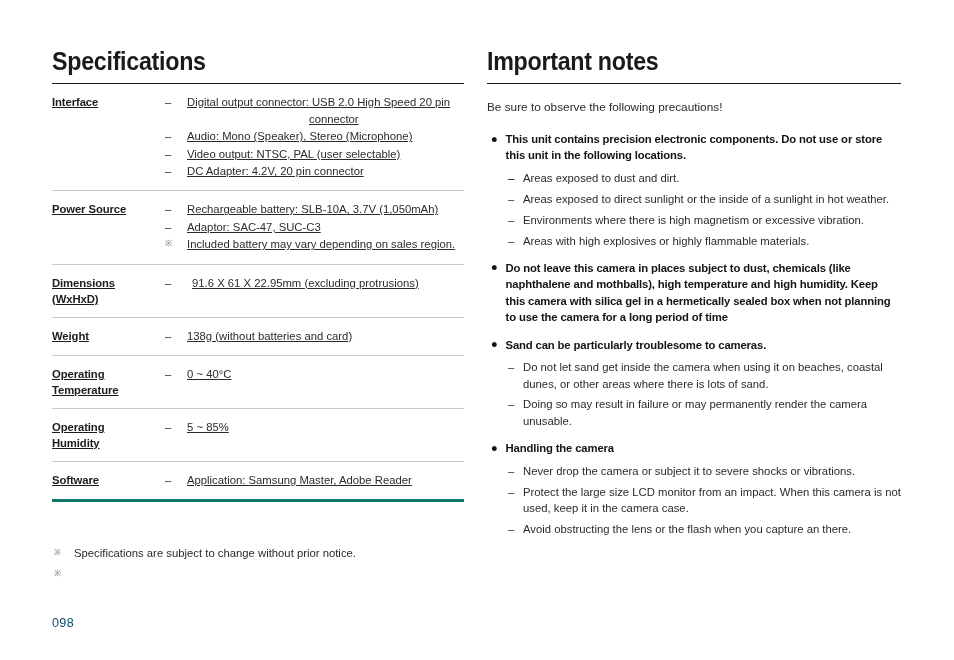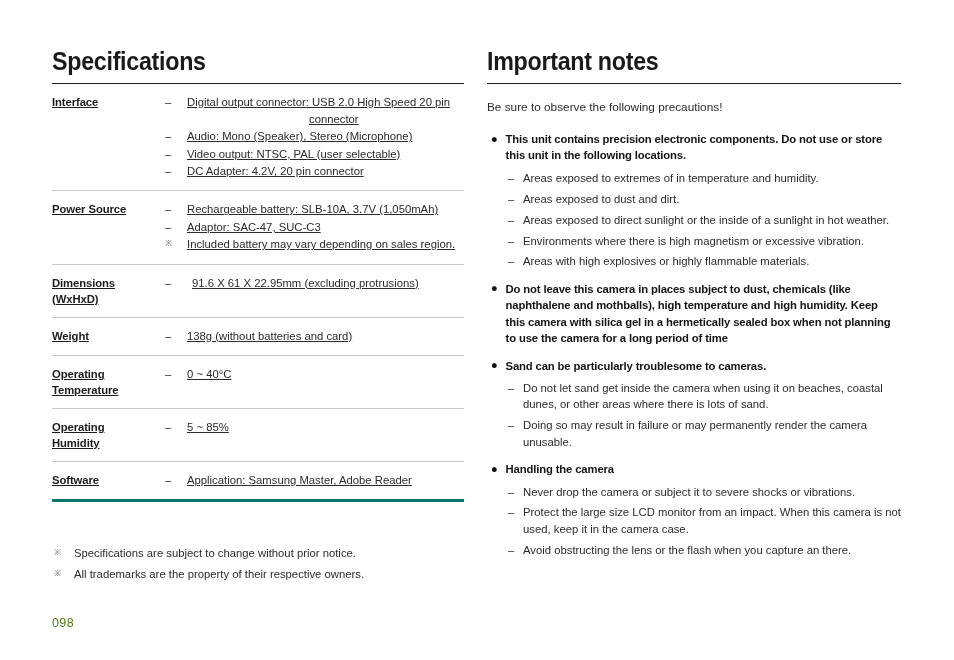--- a/index.html
+++ b/index.html
@@ -133,21 +133,21 @@
     font-size: 8.5px;
     color: #767676;
   }
 
   
   .page-number {
     position: absolute;
     left: 52px;
     top: 616px;
     font-size: 12.5px;
-    color: #4d7c0f;
+    color: #0c4a6e;
     letter-spacing: 0.4px;
   }
 
   
   .intro {
     font-size: 11.8px;
     color: #2b2b2b;
     margin-top: 15px;
     margin-bottom: 16px;
     line-height: 1.4;
@@ -248,36 +248,36 @@
             <td class="cell-value">
               <span class="vline"><span class="mk">–</span><span>Application: Samsung Master, Adobe Reader</span></span>
             </td>
           </tr>
         </tbody>
     </table>
   </div>
 
   <div class="footnotes">
       <div class="fn-line"><span class="mk">※</span><span>Specifications are subject to change without prior notice.</span></div>
-      <div class="fn-line"><span class="mk">※</span><span>All trademarks are the property of their respective owners.</span></div>
+      <div class="fn-line"><span class="mk">※</span></div>
     </div>
 
   <div class="page-number">098</div>
 
   <div class="col-right">
     <h1 class="section-title">Important notes</h1>
     <hr class="title-rule">
 
     <p class="intro">Be sure to observe the following precautions!</p>
 
     <div>
         <div class="note-group">
           <div class="note-head"><span class="dot"></span><span>This unit contains precision electronic components. Do not use or store this unit in the following locations.</span></div>
           <div class="sub-list">
-            <div class="sub-item"><span class="dash">–</span><span>Areas exposed to extremes of in temperature and humidity.</span></div>
+            <div class="sub-item"><span class="dash">–</span></div>
             <div class="sub-item"><span class="dash">–</span><span>Areas exposed to dust and dirt.</span></div>
             <div class="sub-item"><span class="dash">–</span><span>Areas exposed to direct sunlight or the inside of a sunlight in hot weather.</span></div>
             <div class="sub-item"><span class="dash">–</span><span>Environments where there is high magnetism or excessive vibration.</span></div>
             <div class="sub-item"><span class="dash">–</span><span>Areas with high explosives or highly flammable materials.</span></div>
           </div>
         </div>
         <div class="note-group">
           <div class="note-head"><span class="dot"></span><span>Do not leave this camera in places subject to dust, chemicals (like naphthalene and mothballs), high temperature and high humidity. Keep this camera with silica gel in a hermetically sealed box when not planning to use the camera for a long period of time</span></div>
         </div>
         <div class="note-group">

